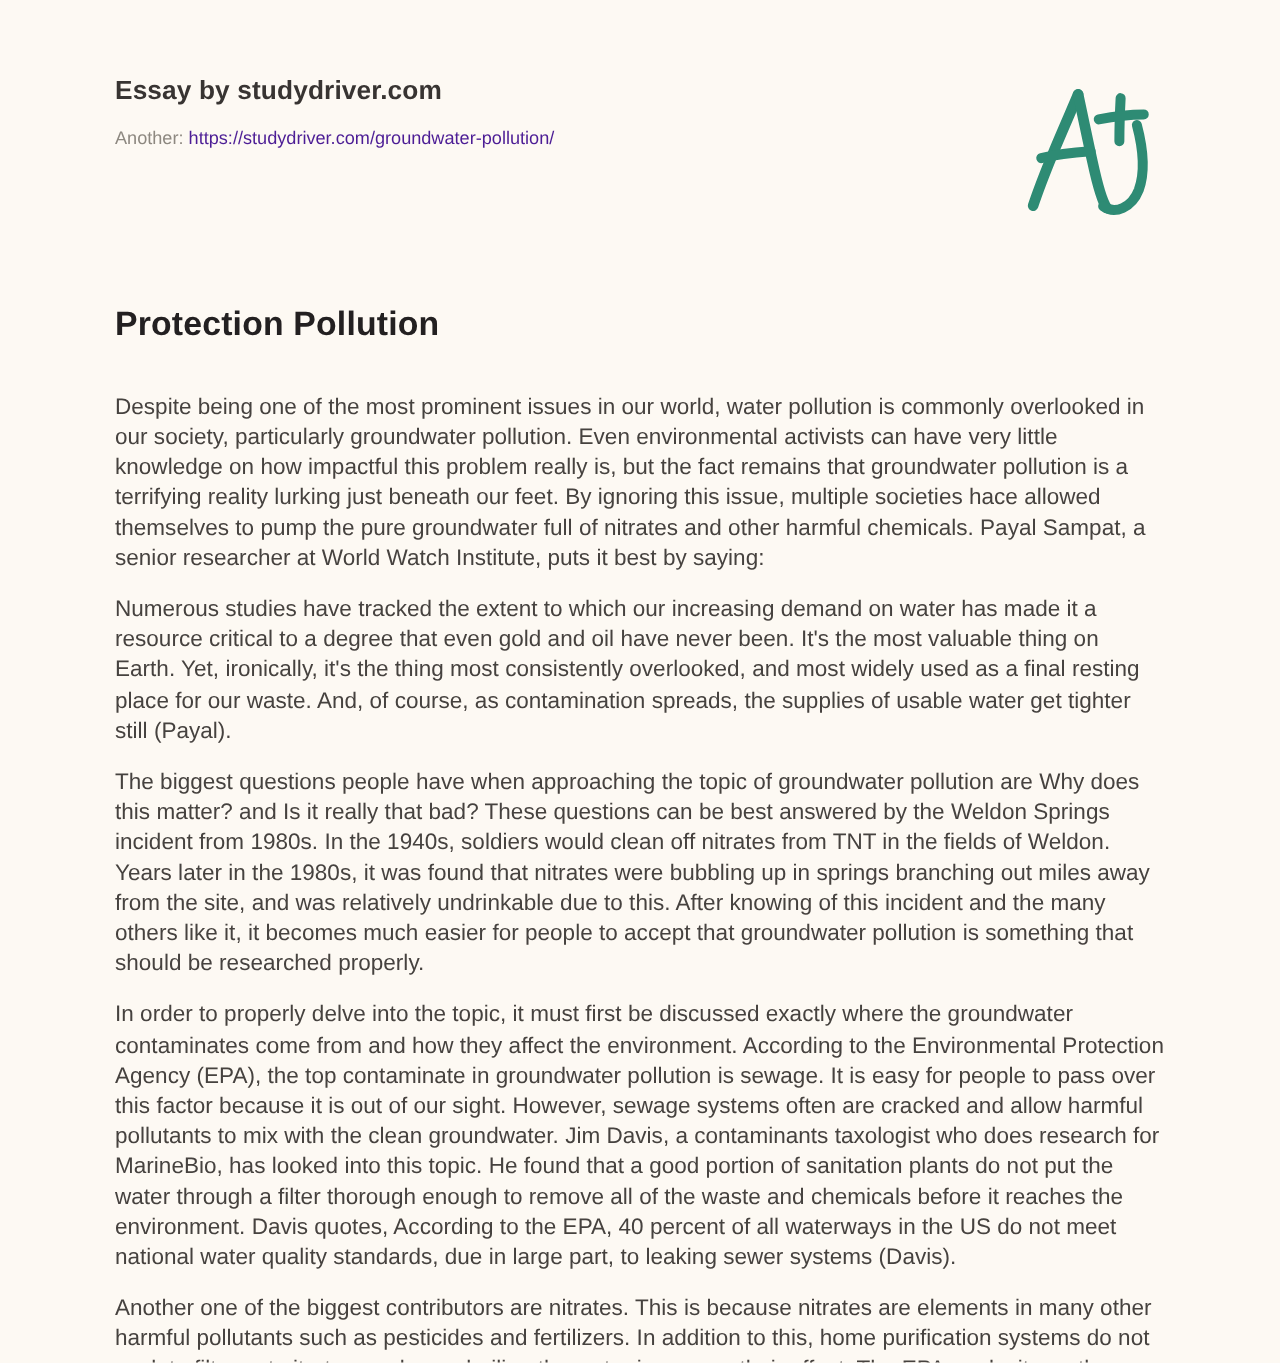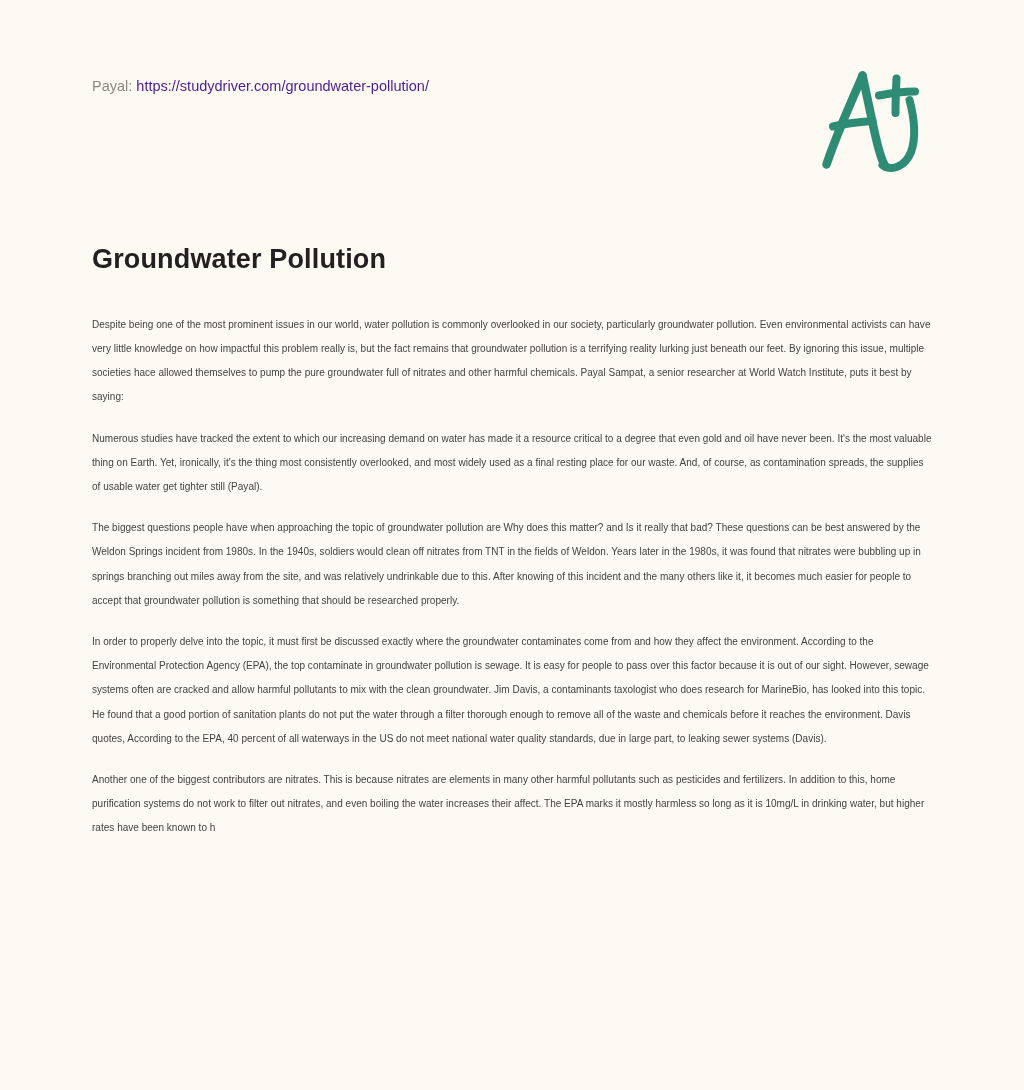--- a/index.html
+++ b/index.html
@@ -87,40 +87,41 @@
   .doc-title {
     font-size: 27px;
     font-weight: bold;
     color: #232021;
     letter-spacing: 0.15px;
     margin: 0 0 36px 0;
     line-height: 1.25;
   }
 
   .doc-body p {
-    font-size: 10px;
+    font-size: 18px;
     line-height: 24.2px;
     color: #46423f;
     margin: 0 0 17px 0;
     text-align: left;
     letter-spacing: 0.02px;
   }
   .doc-body p:last-child { margin-bottom: 0; }
 </style>
 </head>
 <body>
 
 <div class="page">
 
   <div class="header">
 
     <div class="header-text-block">
+      <div class="essay-by">Essay by studydriver.com</div>
 
       <div class="source-line">
-        <span class="source-label">Payal:</span>
+        <span class="source-label">Another:</span>
         <a class="source-url" href="#">https://studydriver.com/groundwater-pollution/</a>
       </div>
     </div>
 
     <div class="logo">
       <svg viewBox="0 0 124 118" xmlns="http://www.w3.org/2000/svg" fill="none" stroke="#2e8b74" stroke-linecap="round" stroke-linejoin="round">
 
         <path d="M50.5 13.5 C47 22 39 40 31.5 58 C24.5 75 18 92 14.5 102.5" stroke-width="8.5"></path>
 
         <path d="M50.5 13.5 C53 26 57.5 47 62 67.5 C66 86 69.5 99 73.5 104.5" stroke-width="8.5"></path>
@@ -131,21 +132,21 @@
 
         <path d="M67 33.5 C77 31.5 93 29.5 103 29.5" stroke-width="8"></path>
 
         <path d="M97.5 38 C102 55 104.5 75 99 90 C93.5 104 80 110 70.5 103" stroke-width="8"></path>
       </svg>
     </div>
 
   </div>
 
   <div class="doc">
-    <h1 class="doc-title">Groundwater Pollution</h1>
+    <h1 class="doc-title">Protection Pollution</h1>
 
     <div class="doc-body">
       <p>Despite being one of the most prominent issues in our world, water pollution is commonly overlooked in our society, particularly groundwater pollution. Even environmental activists can have very little knowledge on how impactful this problem really is, but the fact remains that groundwater pollution is a terrifying reality lurking just beneath our feet. By ignoring this issue, multiple societies hace allowed themselves to pump the pure groundwater full of nitrates and other harmful chemicals. Payal Sampat, a senior researcher at World Watch Institute, puts it best by saying:</p>
       <p>Numerous studies have tracked the extent to which our increasing demand on water has made it a resource critical to a degree that even gold and oil have never been. It's the most valuable thing on Earth. Yet, ironically, it's the thing most consistently overlooked, and most widely used as a final resting place for our waste. And, of course, as contamination spreads, the supplies of usable water get tighter still (Payal).</p>
       <p>The biggest questions people have when approaching the topic of groundwater pollution are Why does this matter? and Is it really that bad? These questions can be best answered by the Weldon Springs incident from 1980s. In the 1940s, soldiers would clean off nitrates from TNT in the fields of Weldon. Years later in the 1980s, it was found that nitrates were bubbling up in springs branching out miles away from the site, and was relatively undrinkable due to this. After knowing of this incident and the many others like it, it becomes much easier for people to accept that groundwater pollution is something that should be researched properly.</p>
       <p>In order to properly delve into the topic, it must first be discussed exactly where the groundwater contaminates come from and how they affect the environment. According to the Environmental Protection Agency (EPA), the top contaminate in groundwater pollution is sewage. It is easy for people to pass over this factor because it is out of our sight. However, sewage systems often are cracked and allow harmful pollutants to mix with the clean groundwater. Jim Davis, a contaminants taxologist who does research for MarineBio, has looked into this topic. He found that a good portion of sanitation plants do not put the water through a filter thorough enough to remove all of the waste and chemicals before it reaches the environment. Davis quotes, According to the EPA, 40 percent of all waterways in the US do not meet national water quality standards, due in large part, to leaking sewer systems (Davis).</p>
       <p>Another one of the biggest contributors are nitrates. This is because nitrates are elements in many other harmful pollutants such as pesticides and fertilizers. In addition to this, home purification systems do not work to filter out nitrates, and even boiling the water increases their affect. The EPA marks it mostly harmless so long as it is 10mg/L in drinking water, but higher rates have been known to h</p>
     </div>
   </div>
 

